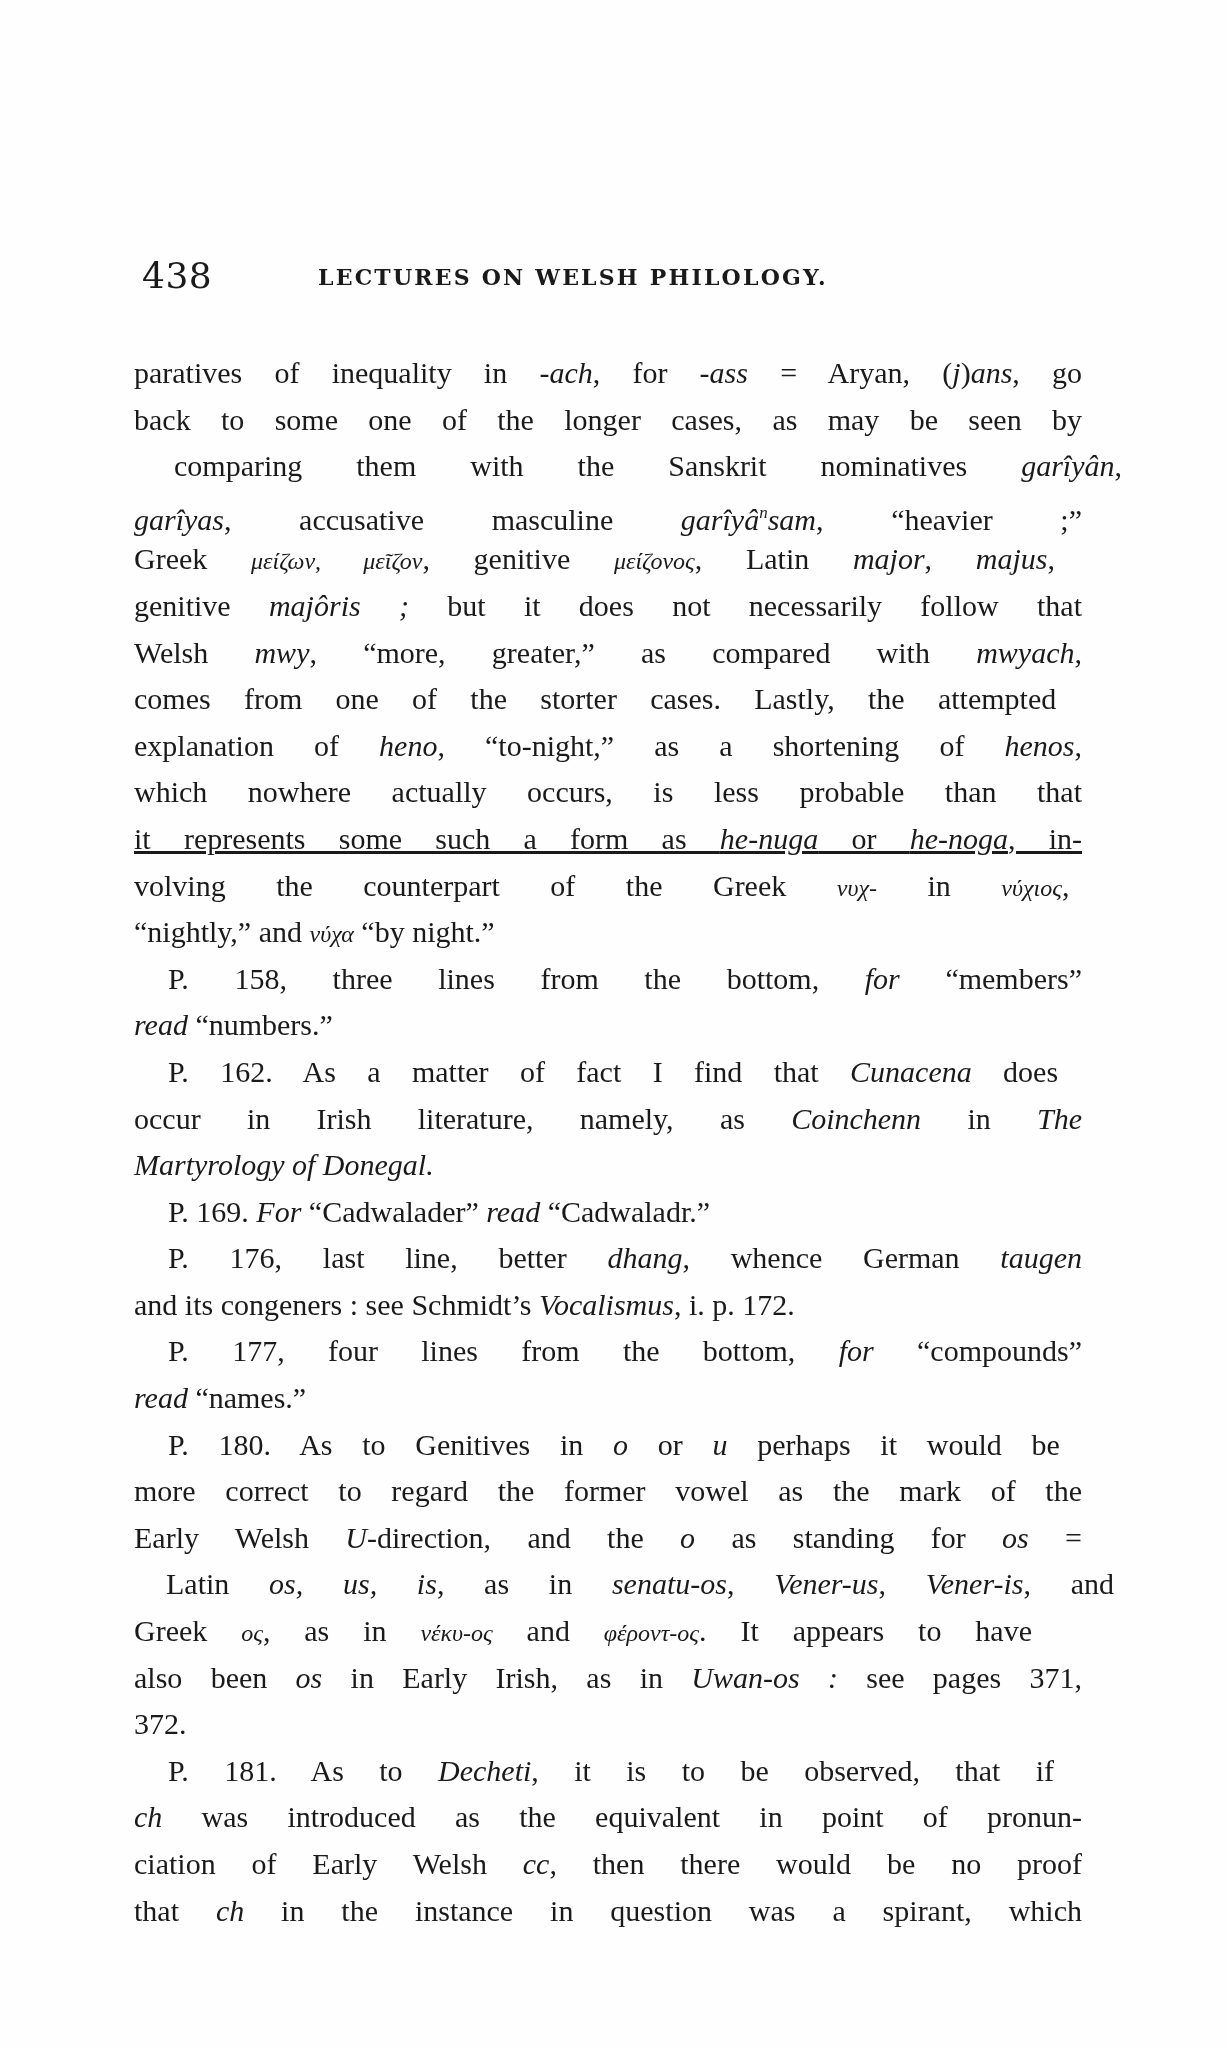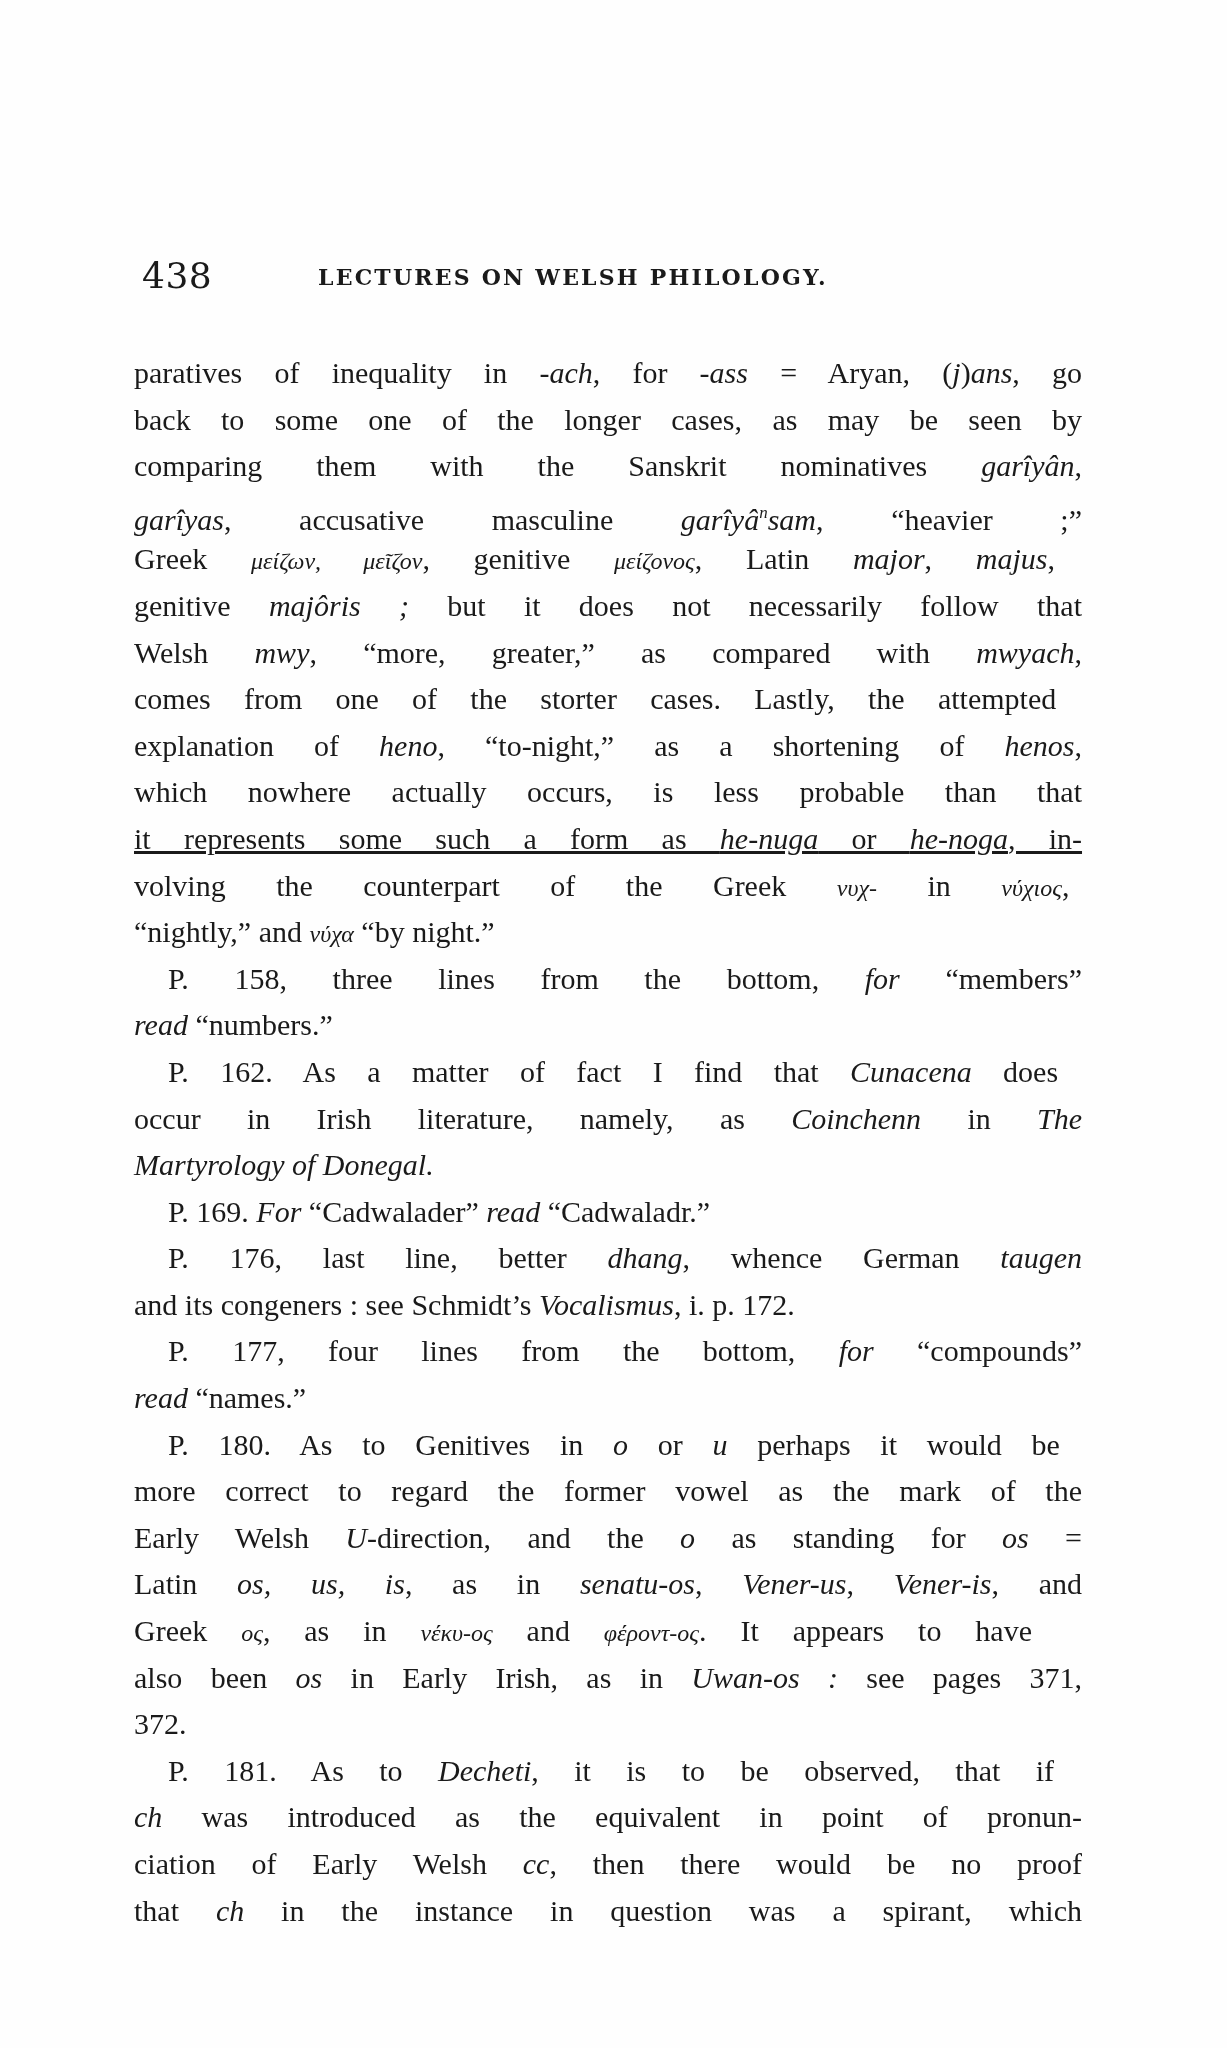--- a/index.html
+++ b/index.html
@@ -24,21 +24,21 @@
 <body>
 
 <div class="page">
   <div class="running-head">
     <span class="page-number">438</span>
     <span class="running-title">LECTURES ON WELSH PHILOLOGY.</span>
   </div>
   <div class="body-text" id="body-text">
       <div class="line"><span class="inner" style="word-spacing: 24.7016px;"><span class="seg">paratives of inequality in </span><span class="seg-i">-ach</span><span class="seg">, for </span><span class="seg-i">-ass</span><span class="seg"> = Aryan, (</span><span class="seg-i">j</span><span class="seg">)</span><span class="seg-i">ans</span><span class="seg">, go</span></span></div>
       <div class="line"><span class="inner" style="word-spacing: 22.8372px;"><span class="seg">back to some one of the longer cases, as may be seen by</span></span></div>
-      <div class="line"><span class="inner" style="word-spacing: 46.487px;"><span class="seg">comparing them with the Sanskrit nominatives </span><span class="seg-i">garîyân</span><span class="seg">,</span></span></div>
+      <div class="line"><span class="inner" style="word-spacing: 46.487px; margin-left: 40px;"><span class="seg">comparing them with the Sanskrit nominatives </span><span class="seg-i">garîyân</span><span class="seg">,</span></span></div>
       <div class="line"><span class="inner" style="word-spacing: 60.1031px;"><span class="seg-i">garîyas</span><span class="seg">, accusative masculine </span><span class="seg-i">garîyâ</span><span class="sup">n</span><span class="seg-i">sam</span><span class="seg">, “heavier ;”</span></span></div>
       <div class="line"><span class="inner" style="word-spacing: 36.1629px;"><span class="seg">Greek </span><span class="seg-g">μείζων, μεῖζον</span><span class="seg">, genitive </span><span class="seg-g">μείζονος</span><span class="seg">, Latin </span><span class="seg-i">major</span><span class="seg">, </span><span class="seg-i">majus</span><span class="seg">,</span></span></div>
       <div class="line"><span class="inner" style="word-spacing: 30.8056px;"><span class="seg">genitive </span><span class="seg-i">majôris ;</span><span class="seg"> but it does not necessarily follow that</span></span></div>
       <div class="line"><span class="inner" style="word-spacing: 38.7143px;"><span class="seg">Welsh </span><span class="seg-i">mwy</span><span class="seg">, “more, greater,” as compared with </span><span class="seg-i">mwyach</span><span class="seg">,</span></span></div>
       <div class="line"><span class="inner" style="word-spacing: 25.7672px;"><span class="seg">comes from one of the storter cases.  Lastly, the attempted</span></span></div>
       <div class="line"><span class="inner" style="word-spacing: 32.5801px;"><span class="seg">explanation of </span><span class="seg-i">heno</span><span class="seg">, “to-night,” as a shortening of </span><span class="seg-i">henos</span><span class="seg">,</span></span></div>
       <div class="line"><span class="inner" style="word-spacing: 33.0059px;"><span class="seg">which nowhere actually occurs, is less probable than that</span></span></div>
       <div class="line"><span class="inner" style="word-spacing: 25.7328px; text-decoration: underline;"><span class="seg">it represents some such a form as </span><span class="seg-i">he-nuga</span><span class="seg"> or </span><span class="seg-i">he-noga</span><span class="seg">, in-</span></span></div>
       <div class="line"><span class="inner" style="word-spacing: 42.9805px;"><span class="seg">volving the counterpart of the Greek </span><span class="seg-g">νυχ-</span><span class="seg"> in </span><span class="seg-g">νύχιος</span><span class="seg">,</span></span></div>
       <div class="line"><span class="inner"><span class="seg">“nightly,” and </span><span class="seg-g">νύχα</span><span class="seg"> “by night.”</span></span></div>
@@ -48,21 +48,21 @@
       <div class="line"><span class="inner" style="word-spacing: 38.7637px;"><span class="seg">occur in Irish literature, namely, as </span><span class="seg-i">Coinchenn</span><span class="seg"> in </span><span class="seg-i">The</span></span></div>
       <div class="line"><span class="inner"><span class="seg-i">Martyrology of Donegal.</span></span></div>
       <div class="line indent"><span class="inner"><span class="seg">P. 169.  </span><span class="seg-i">For</span><span class="seg"> “Cadwalader” </span><span class="seg-i">read</span><span class="seg"> “Cadwaladr.”</span></span></div>
       <div class="line indent"><span class="inner" style="word-spacing: 33.2266px;"><span class="seg">P. 176, last line, better </span><span class="seg-i">dhang</span><span class="seg">, whence German </span><span class="seg-i">taugen</span></span></div>
       <div class="line"><span class="inner"><span class="seg">and its congeners : see Schmidt’s </span><span class="seg-i">Vocalismus</span><span class="seg">, i. p. 172.</span></span></div>
       <div class="line indent"><span class="inner" style="word-spacing: 35.8164px;"><span class="seg">P. 177, four lines from the bottom, </span><span class="seg-i">for</span><span class="seg"> “compounds”</span></span></div>
       <div class="line"><span class="inner"><span class="seg-i">read</span><span class="seg"> “names.”</span></span></div>
       <div class="line indent"><span class="inner" style="word-spacing: 22.232px;"><span class="seg">P. 180.  As to Genitives in </span><span class="seg-i">o</span><span class="seg"> or </span><span class="seg-i">u</span><span class="seg"> perhaps it would be</span></span></div>
       <div class="line"><span class="inner" style="word-spacing: 22.1946px;"><span class="seg">more correct to regard the former vowel as the mark of the</span></span></div>
       <div class="line"><span class="inner" style="word-spacing: 28.8313px; font-family: Liberation Serif, serif;"><span class="seg">Early Welsh </span><span class="seg-i">U</span><span class="seg">-direction, and the </span><span class="seg-i">o</span><span class="seg"> as standing for </span><span class="seg-i">os</span><span class="seg"> =</span></span></div>
-      <div class="line"><span class="inner" style="word-spacing: 32.2309px;"><span class="seg">Latin </span><span class="seg-i">os, us, is</span><span class="seg">, as in </span><span class="seg-i">senatu-os</span><span class="seg">, </span><span class="seg-i">Vener-us</span><span class="seg">, </span><span class="seg-i">Vener-is</span><span class="seg">, and</span></span></div>
+      <div class="line"><span class="inner" style="word-spacing: 32.2309px; margin-left: 32px;"><span class="seg">Latin </span><span class="seg-i">os, us, is</span><span class="seg">, as in </span><span class="seg-i">senatu-os</span><span class="seg">, </span><span class="seg-i">Vener-us</span><span class="seg">, </span><span class="seg-i">Vener-is</span><span class="seg">, and</span></span></div>
       <div class="line"><span class="inner" style="word-spacing: 26.3736px;"><span class="seg">Greek </span><span class="seg-g">ος</span><span class="seg">, as in </span><span class="seg-g">νέκυ-ος</span><span class="seg"> and </span><span class="seg-g">φέροντ-ος</span><span class="seg">.  It appears to have</span></span></div>
       <div class="line"><span class="inner" style="word-spacing: 20.8125px;"><span class="seg">also been </span><span class="seg-i">os</span><span class="seg"> in Early Irish, as in </span><span class="seg-i">Uwan-os :</span><span class="seg"> see pages 371,</span></span></div>
       <div class="line"><span class="inner"><span class="seg">372.</span></span></div>
       <div class="line indent"><span class="inner" style="word-spacing: 27.9076px;"><span class="seg">P. 181.  As to </span><span class="seg-i">Decheti</span><span class="seg">, it is to be observed, that if</span></span></div>
       <div class="line"><span class="inner" style="word-spacing: 31.7396px;"><span class="seg-i">ch</span><span class="seg"> was introduced as the equivalent in point of pronun-</span></span></div>
       <div class="line"><span class="inner" style="word-spacing: 28.3656px;"><span class="seg">ciation of Early Welsh </span><span class="seg-i">cc</span><span class="seg">, then there would be no proof</span></span></div>
       <div class="line"><span class="inner" style="word-spacing: 29.3953px;"><span class="seg">that </span><span class="seg-i">ch</span><span class="seg"> in the instance in question was a spirant, which</span></span></div>
     </div>
 </div>
 

